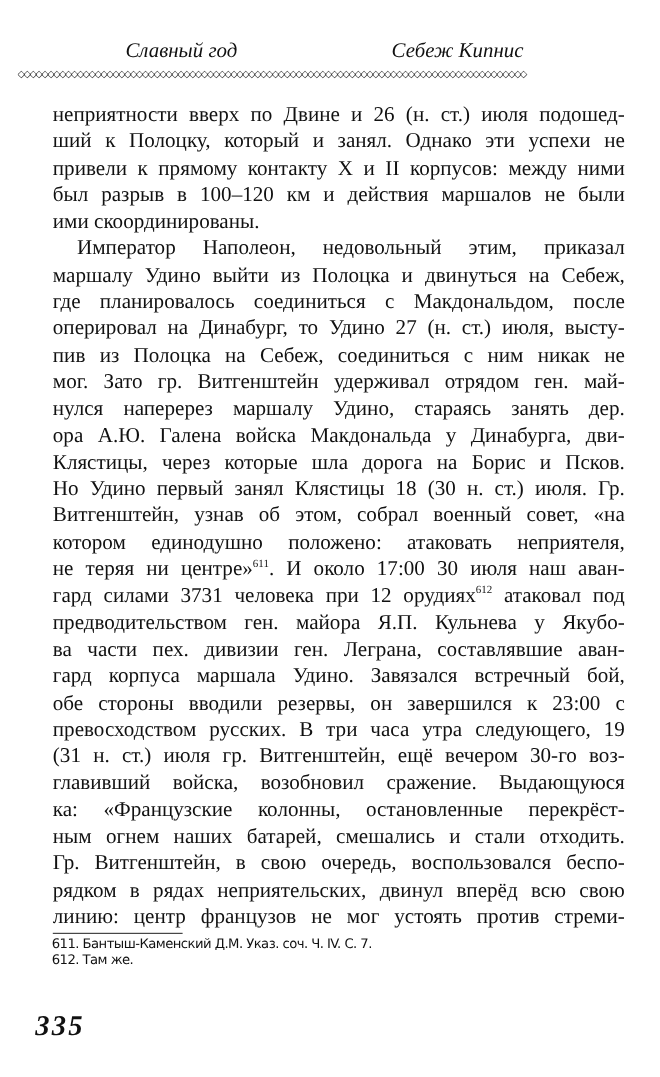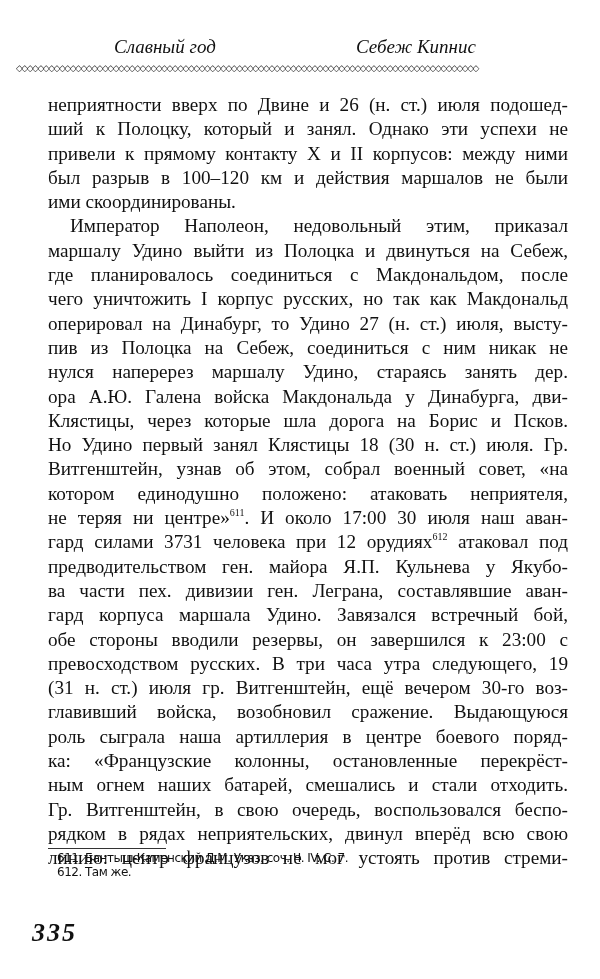--- a/index.html
+++ b/index.html
@@ -80,21 +80,21 @@
       position: absolute;
       top: 848px;
       left: 48px;
       width: 118px;
       height: 0;
       border-top: 1px solid #333;
     }
     .footnotes {
       position: absolute;
       top: 851px;
-      left: 57px;
+      left: 47px;
       font-size: 12px;
       line-height: 14px;
       font-family: "DejaVu Sans", sans-serif;
       letter-spacing: -0.5px;
     }
     .page-number {
       position: absolute;
       top: 918px;
       left: 0;
       width: 600px;
@@ -116,39 +116,38 @@
 
 <div class="body-text">
   <span class="line">неприятности вверх по Двине и 26 (н. ст.) июля подошед-</span>
   <span class="line">ший к Полоцку, который и занял. Однако эти успехи не</span>
   <span class="line">привели к прямому контакту X и II корпусов: между ними</span>
   <span class="line">был разрыв в 100–120 км и действия маршалов не были</span>
   <span class="line last">ими скоординированы.</span>
   <span class="line indent">Император Наполеон, недовольный этим, приказал</span>
   <span class="line">маршалу Удино выйти из Полоцка и двинуться на Себеж,</span>
   <span class="line">где планировалось соединиться с Макдональдом, после</span>
-  <span class="line">чего уничтожить I корпус русских, но так как Макдональд</span>
   <span class="line">оперировал на Динабург, то Удино 27 (н. ст.) июля, высту-</span>
   <span class="line">пив из Полоцка на Себеж, соединиться с ним никак не</span>
+  <span class="line">мог. Зато гр. Витгенштейн удерживал отрядом ген. май-</span>
   <span class="line">нулся наперерез маршалу Удино, стараясь занять дер.</span>
   <span class="line">ора А.Ю. Галена войска Макдональда у Динабурга, дви-</span>
   <span class="line">Клястицы, через которые шла дорога на Борис и Псков.</span>
   <span class="line">Но Удино первый занял Клястицы 18 (30 н. ст.) июля. Гр.</span>
   <span class="line">Витгенштейн, узнав об этом, собрал военный совет, «на</span>
   <span class="line">котором единодушно положено: атаковать неприятеля,</span>
   <span class="line"><span>не теряя ни центре»</span><sup>611</sup><span>. И около 17:00 30 июля наш аван-</span></span>
   <span class="line"><span>гард силами 3731 человека при 12 орудиях</span><sup>612</sup><span> атаковал под</span></span>
   <span class="line">предводительством ген. майора Я.П. Кульнева у Якубо-</span>
   <span class="line">ва части пех. дивизии ген. Леграна, составлявшие аван-</span>
   <span class="line">гард корпуса маршала Удино. Завязался встречный бой,</span>
   <span class="line">обе стороны вводили резервы, он завершился к 23:00 с</span>
   <span class="line">превосходством русских. В три часа утра следующего, 19</span>
   <span class="line">(31 н. ст.) июля гр. Витгенштейн, ещё вечером 30-го воз-</span>
   <span class="line">главивший войска, возобновил сражение. Выдающуюся</span>
-  <span class="line">роль сыграла наша артиллерия в центре боевого поряд-</span>
   <span class="line">ка: «Французские колонны, остановленные перекрёст-</span>
   <span class="line">ным огнем наших батарей, смешались и стали отходить.</span>
   <span class="line">Гр. Витгенштейн, в свою очередь, воспользовался беспо-</span>
   <span class="line">рядком в рядах неприятельских, двинул вперёд всю свою</span>
   <span class="line">линию: центр французов не мог устоять против стреми-</span>
 </div>
 
 <div class="fn-rule"></div>
 <div class="footnotes">
   <div>611. Бантыш-Каменский Д.М. Указ. соч. Ч. IV. С. 7.</div>

